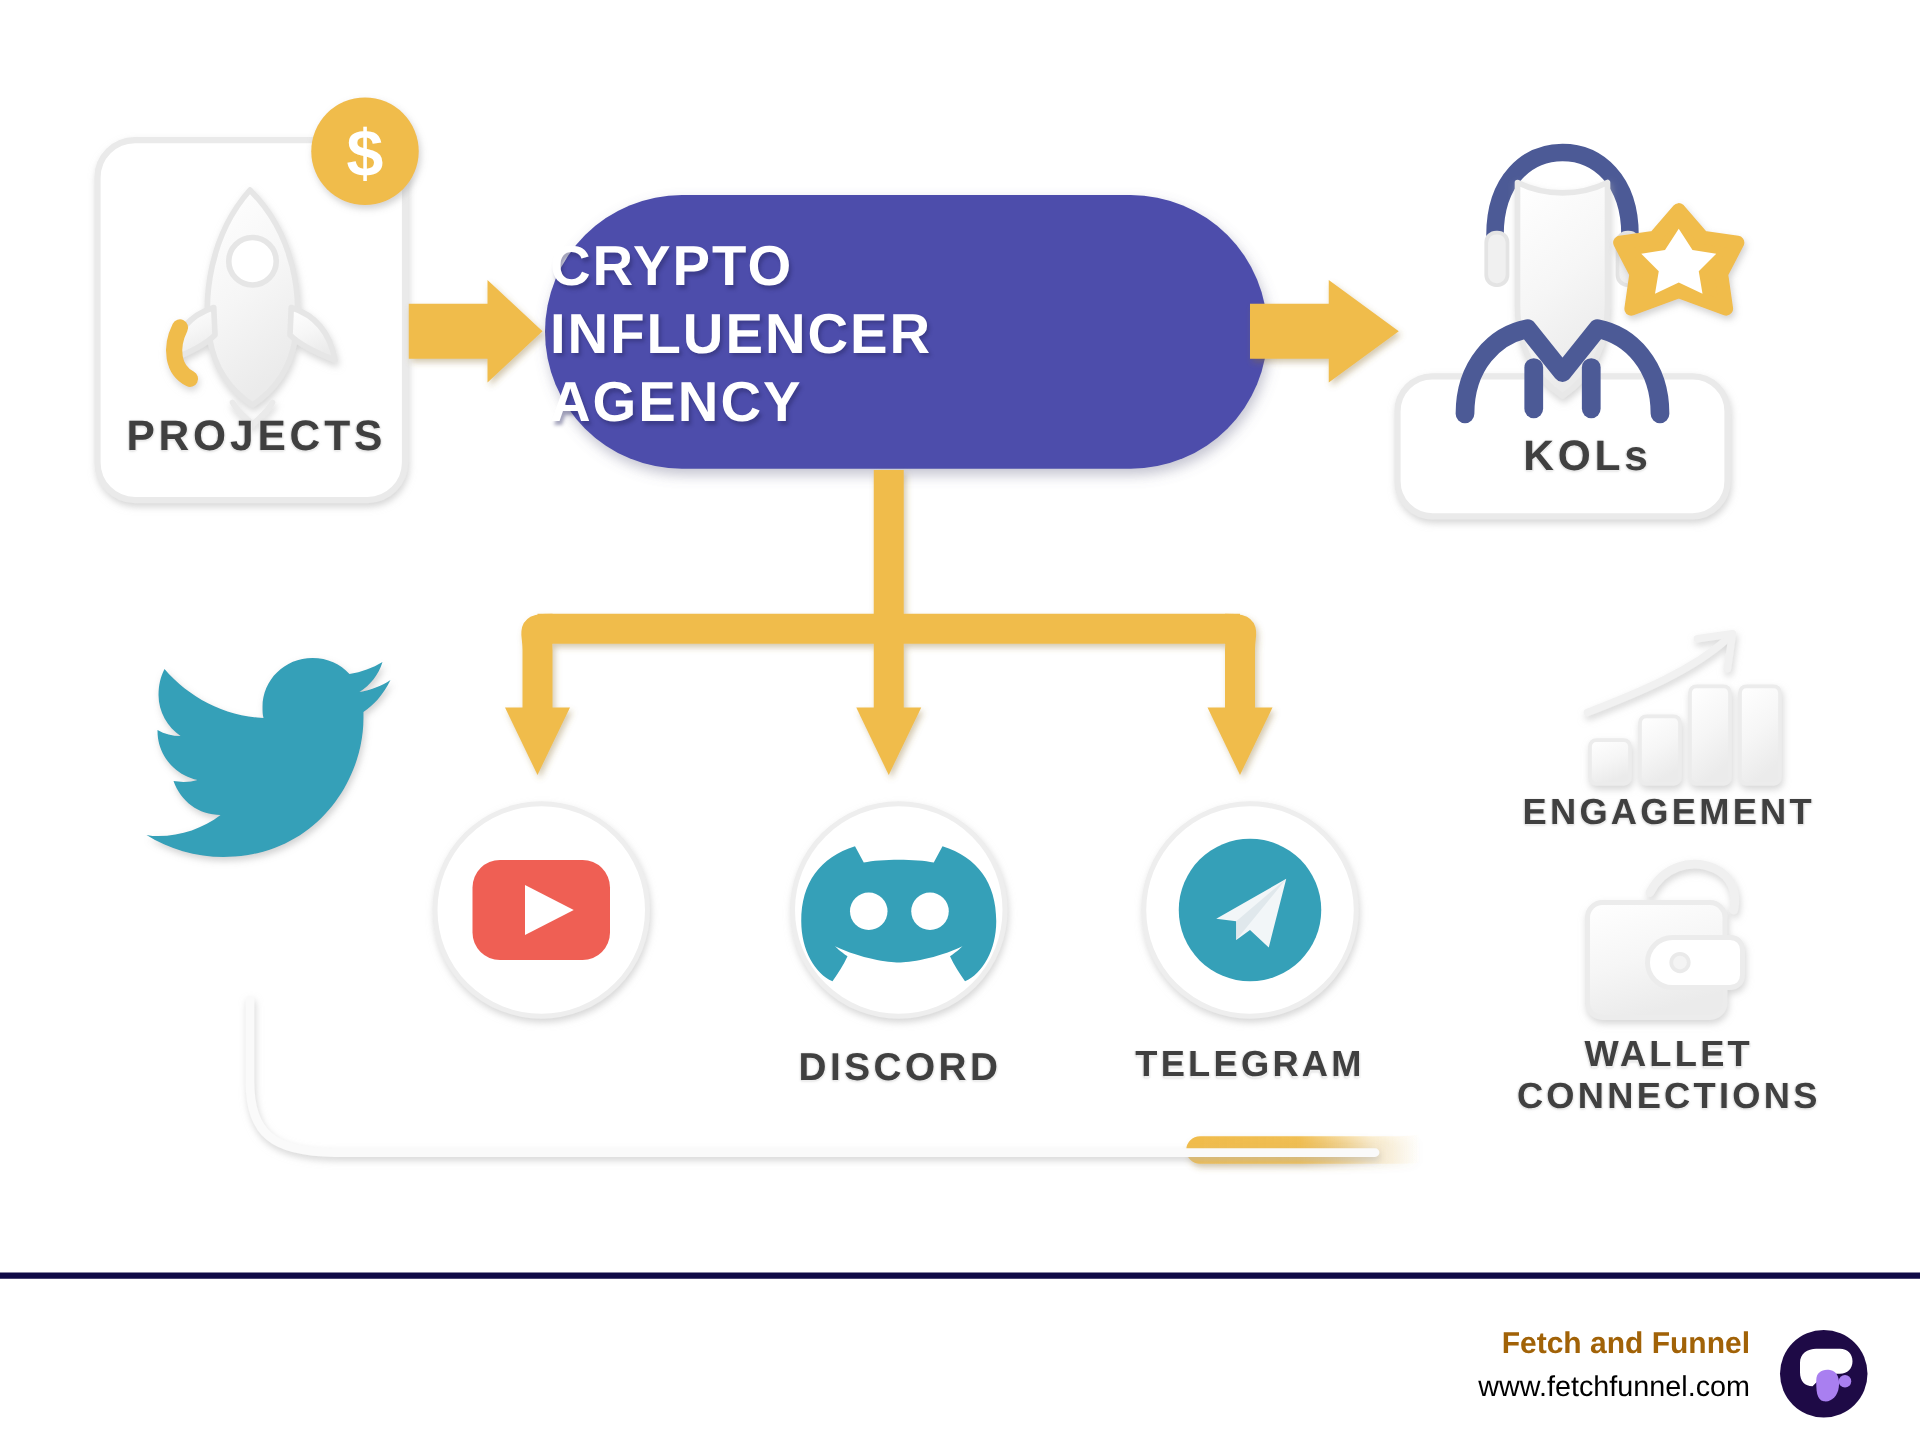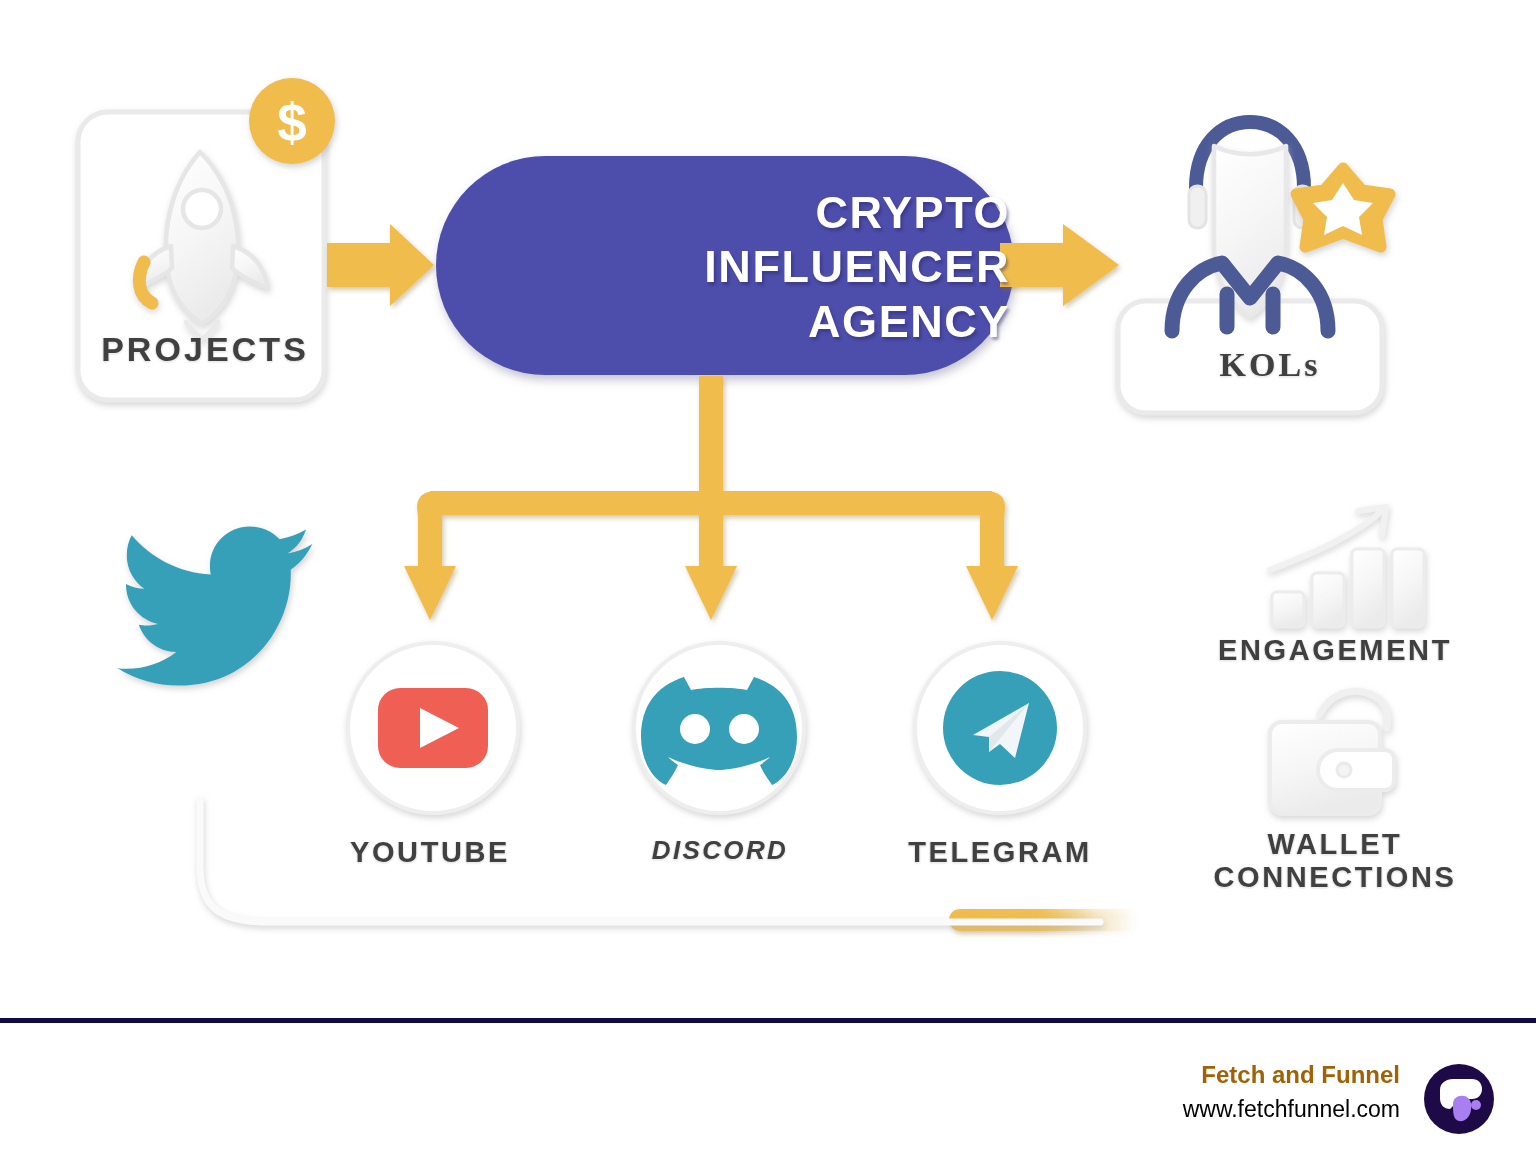--- a/index.html
+++ b/index.html
@@ -36,33 +36,33 @@
     text-shadow:
        0 0 1px #e2e2e2,
        1px 1px 0 #efefef,
       -1px 0 0 #e9e9e9,
        0 1px 2px rgba(160,160,160,0.55);
     pointer-events: none;
     user-select: none;
   }
 
   #label-projects { left: 60px;  top: 330px; width: 290px; font-size: 34px; }
-  #label-kols     { left: 1135px; top: 346px; width: 270px; font-size: 34px; font-family: Liberation Serif, serif; }
+  #label-kols     { left: 1135px; top: 346px; width: 270px; font-size: 34px; }
   #label-youtube  { left: 310px;  top: 836px; width: 240px; font-size: 29px; }
-  #label-discord  { left: 600px;  top: 836px; width: 240px; font-size: 26px; font-style: italic; }
+  #label-discord  { left: 600px;  top: 836px; width: 240px; font-size: 31px; }
   #label-telegram { left: 880px;  top: 836px; width: 240px; font-size: 29px; }
   #label-engagement { left: 1180px; top: 634px; width: 310px; font-size: 29px; }
   #label-wallet     { left: 1180px; top: 828px; width: 310px; font-size: 29px; }
 
   #agency-title {
     position: absolute;
     left: 440px;
     top: 186px;
     width: 570px;
-    text-align: right;
+    text-align: left;
     font-size: 45px;
     font-weight: 700;
     letter-spacing: 0.035em;
     line-height: 1.21;
     color: #ffffff;
     white-space: pre-line;
     text-shadow: 2px 3px 3px rgba(38,38,96,0.42);
     pointer-events: none;
     user-select: none;
   }
@@ -289,21 +289,20 @@
 </svg>
 
 <div class="ghost-label" id="label-projects">PROJECTS</div>
 
 <div id="agency-title">CRYPTO
 INFLUENCER
 AGENCY</div>
 
 <div class="ghost-label" id="label-kols">KOLs</div>
 
-<div class="ghost-label" id="label-youtube">YOUTUBE</div>
 <div class="ghost-label" id="label-discord">DISCORD</div>
 <div class="ghost-label" id="label-engagement">ENGAGEMENT</div>
 
 <div class="ghost-label" id="label-telegram">TELEGRAM</div>
 <div class="ghost-label" id="label-wallet">WALLET
 CONNECTIONS</div>
 
 <div id="footer-divider"></div>
 
 <div id="footer-text">

